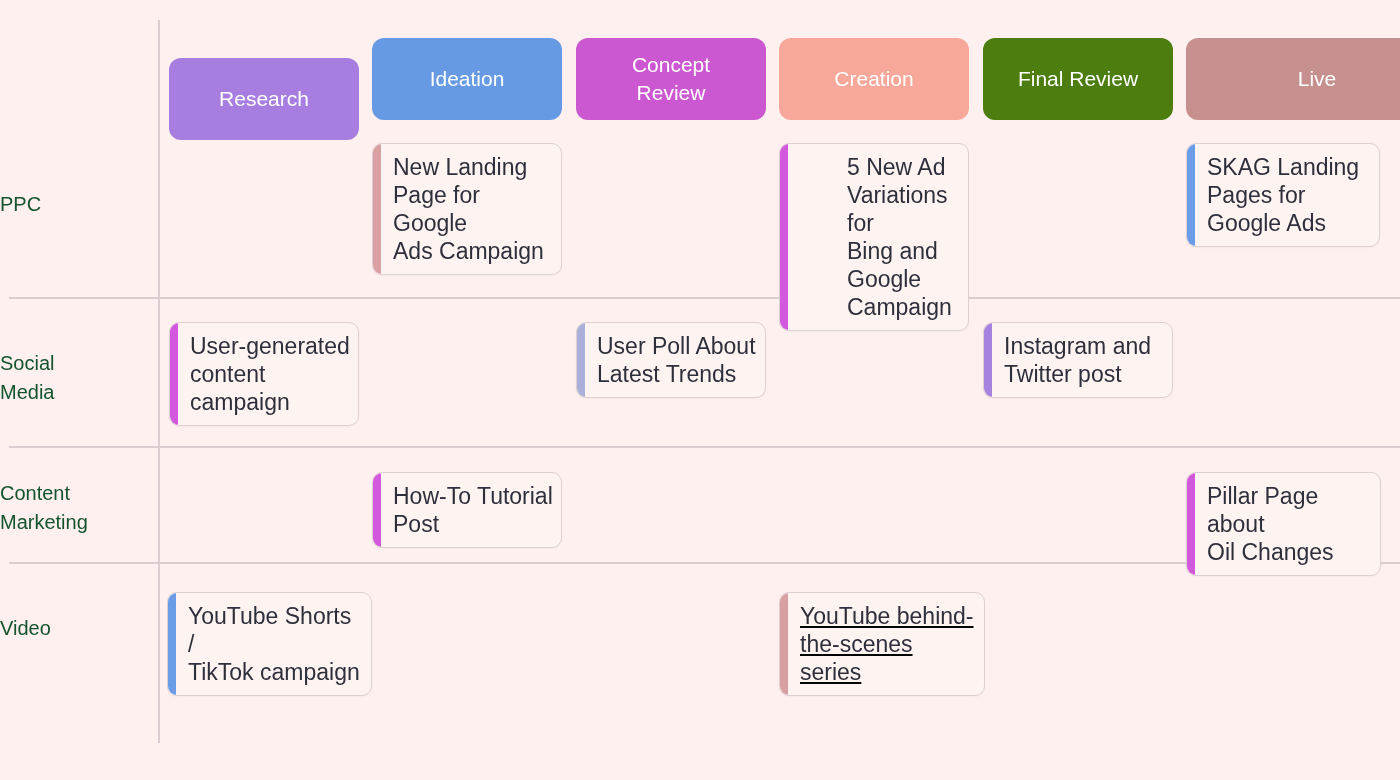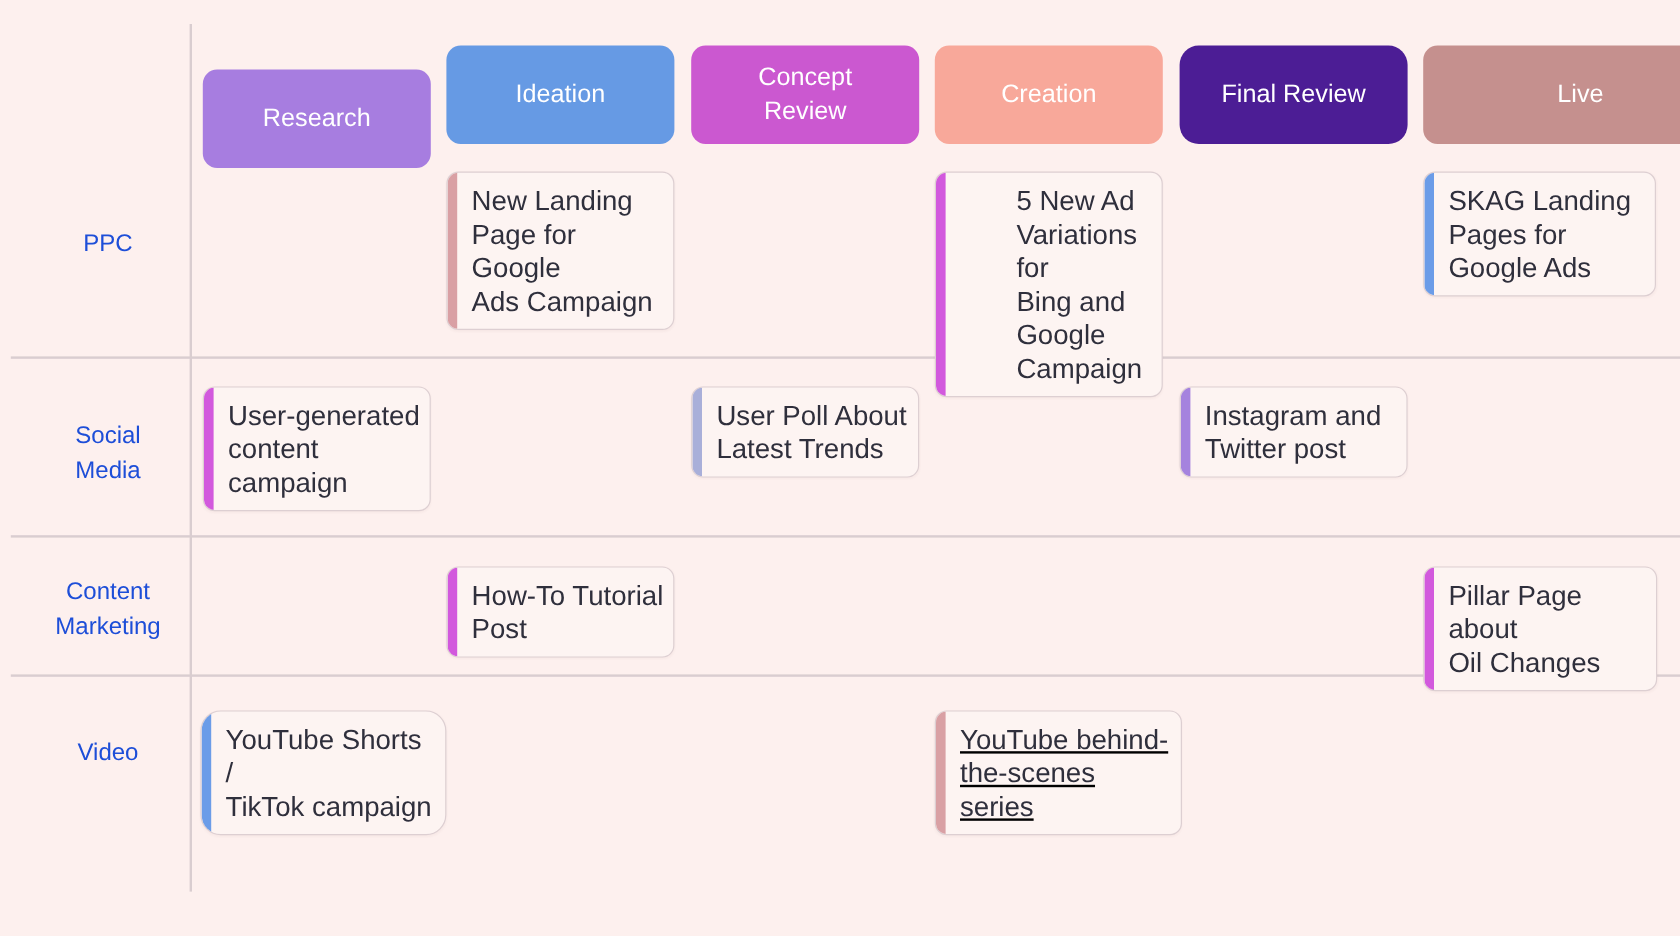--- a/index.html
+++ b/index.html
@@ -36,22 +36,22 @@
     font-size:21px;
     line-height:28px;
     text-align:center;
     white-space:pre-line;
     cursor:pointer;
   }
   .row-label{
     position:absolute;
     left:0; width:180px;
     transform:translateY(-50%);
-    text-align:center;
-    color:#1d4ed8;
+    text-align:left;
+    color:#14532d;
     font-size:20px;
     line-height:29px;
     white-space:pre-line;
   }
   .card{
     position:absolute;
     box-sizing:border-box;
     background:#fdf4f2;
     border:1px solid #ddcfd2;
     border-radius:10px;
@@ -81,21 +81,21 @@
   <div class="vline"></div>
   <div class="hline" style="top:297px;"></div>
   <div class="hline" style="top:446px;"></div>
   <div class="hline" style="top:562px;"></div>
 
   <div class="col-header" style="left: 169px; background: rgb(167, 125, 224); margin-top: 20px;">Research</div>
   <div class="col-header" style="left: 372px; background: rgb(102, 154, 228);">Ideation</div>
   <div class="col-header" style="left: 576px; background: rgb(203, 88, 208);">Concept
 Review</div>
   <div class="col-header" style="left: 779px; background: rgb(248, 168, 154);">Creation</div>
-  <div class="col-header" style="left: 983px; background: #4c1d95; border-radius: 16px;">Final Review</div>
+  <div class="col-header" style="left: 983px; background: #4d7c0f;">Final Review</div>
   <div class="col-header" style="left: 1186px; background: rgb(197, 144, 142); padding-left: 36px;">Live</div>
 
   <div class="row-label" style="top:204px;">PPC</div>
   <div class="row-label" style="top:378px;">Social
 Media</div>
   <div class="row-label" style="top:508px;">Content
 Marketing</div>
   <div class="row-label" style="top:628px;">Video</div>
 
   <div class="card" style="left:372px;top:143px;width:190px;">
@@ -144,21 +144,21 @@
     <span class="card-title">How-To Tutorial
 Post</span>
   </div>
 
   <div class="card" style="left:1186px;top:472px;width:195px;">
     <div class="accent" style="background: rgb(210, 89, 221);"></div>
     <span class="card-title">Pillar Page about
 Oil Changes</span>
   </div>
 
-  <div class="card" style="left:167px;top:592px;width:205px;border-radius:17px;">
+  <div class="card" style="left:167px;top:592px;width:205px;">
     <div class="accent" style="background: rgb(107, 156, 232);"></div>
     <span class="card-title">YouTube Shorts /
 TikTok campaign</span>
   </div>
 
   <div class="card" style="left:779px;top:592px;width:206px;text-decoration:underline;">
     <div class="accent" style="background: rgb(217, 160, 164);"></div>
     <span class="card-title">YouTube behind-
 the-scenes series</span>
   </div>

